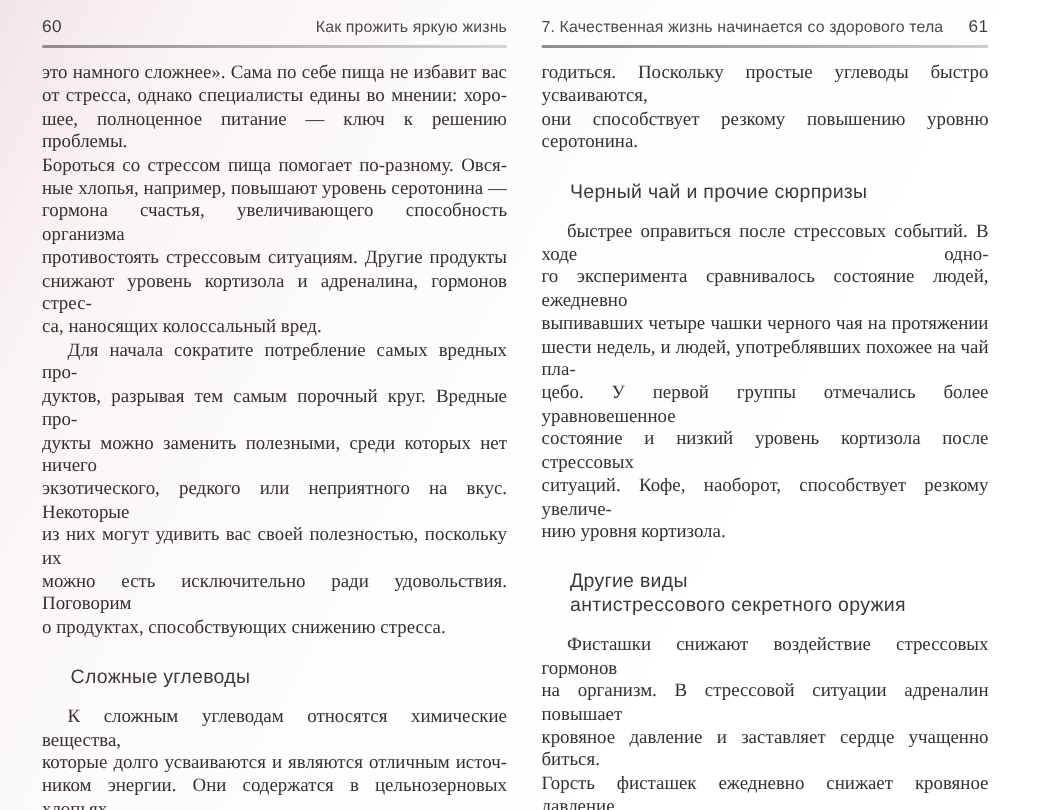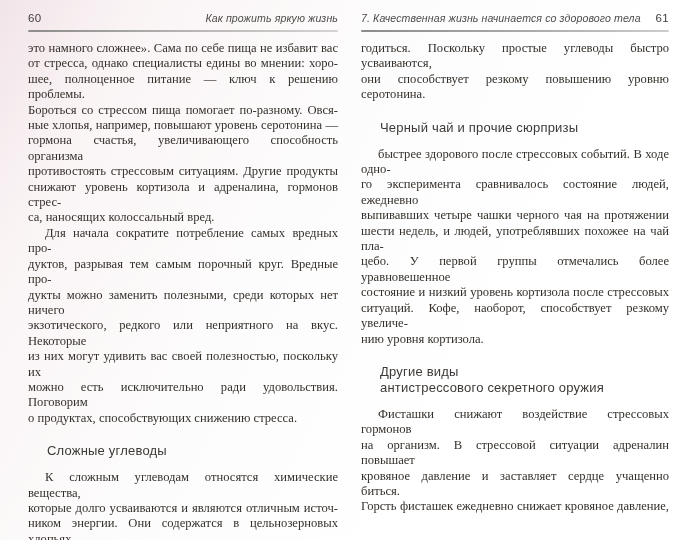--- a/index.html
+++ b/index.html
@@ -18,37 +18,36 @@
     width: 696px;
     height: 540px;
   }
   .page {
     box-sizing: border-box;
     width: 348px;
     height: 540px;
     padding-top: 12px;
   }
   .page.left  { padding-left: 28px; padding-right: 10px; }
-  .page.right { padding-left: 13px; padding-right: 27px; }
+  .page.right { padding-left: 13px; padding-right: 37px; }
 
   .pagehead {
     display: flex;
     justify-content: space-between;
     align-items: baseline;
     font-family: "Liberation Sans", sans-serif;
     color: #4b4a48;
     height: 15px;
   }
   .pagenum {
     font-size: 11.5px;
     color: #3f3e3c;
     letter-spacing: 0.3px;
   }
   .runtitle {
-    font-style: italic;
     font-size: 10.6px;
     color: #4e4c4a;
     letter-spacing: 0.1px;
     white-space: nowrap;
   }
   .rule {
     height: 2px;
     margin-top: 3px;
     background: linear-gradient(90deg, #8e8c8a 0%, #b9b7b5 55%, #d6d4d2 100%);
     border-radius: 1px;
@@ -133,21 +132,21 @@
     <div class="rule"></div>
     <div class="pagebody">
         <div class="para">
           <div class="line">годиться. Поскольку простые углеводы быстро усваиваются,</div>
           <div class="line last">они способствует резкому повышению уровню серотонина.</div>
         </div>
         <div class="heading">
           <div>Черный чай и прочие сюрпризы</div>
         </div>
         <div class="para indent">
-          <div class="line">быстрее здорового после стрессовых событий. В ходе одно-</div>
+          <div class="line">быстрее оправиться после стрессовых событий. В ходе одно-</div>
           <div class="line">го эксперимента сравнивалось состояние людей, ежедневно</div>
           <div class="line">выпивавших четыре чашки черного чая на протяжении</div>
           <div class="line">шести недель, и людей, употреблявших похожее на чай пла-</div>
           <div class="line">цебо. У первой группы отмечались более уравновешенное</div>
           <div class="line">состояние и низкий уровень кортизола после стрессовых</div>
           <div class="line">ситуаций. Кофе, наоборот, способствует резкому увеличе-</div>
           <div class="line last">нию уровня кортизола.</div>
         </div>
         <div class="heading">
           <div>Другие виды</div>

